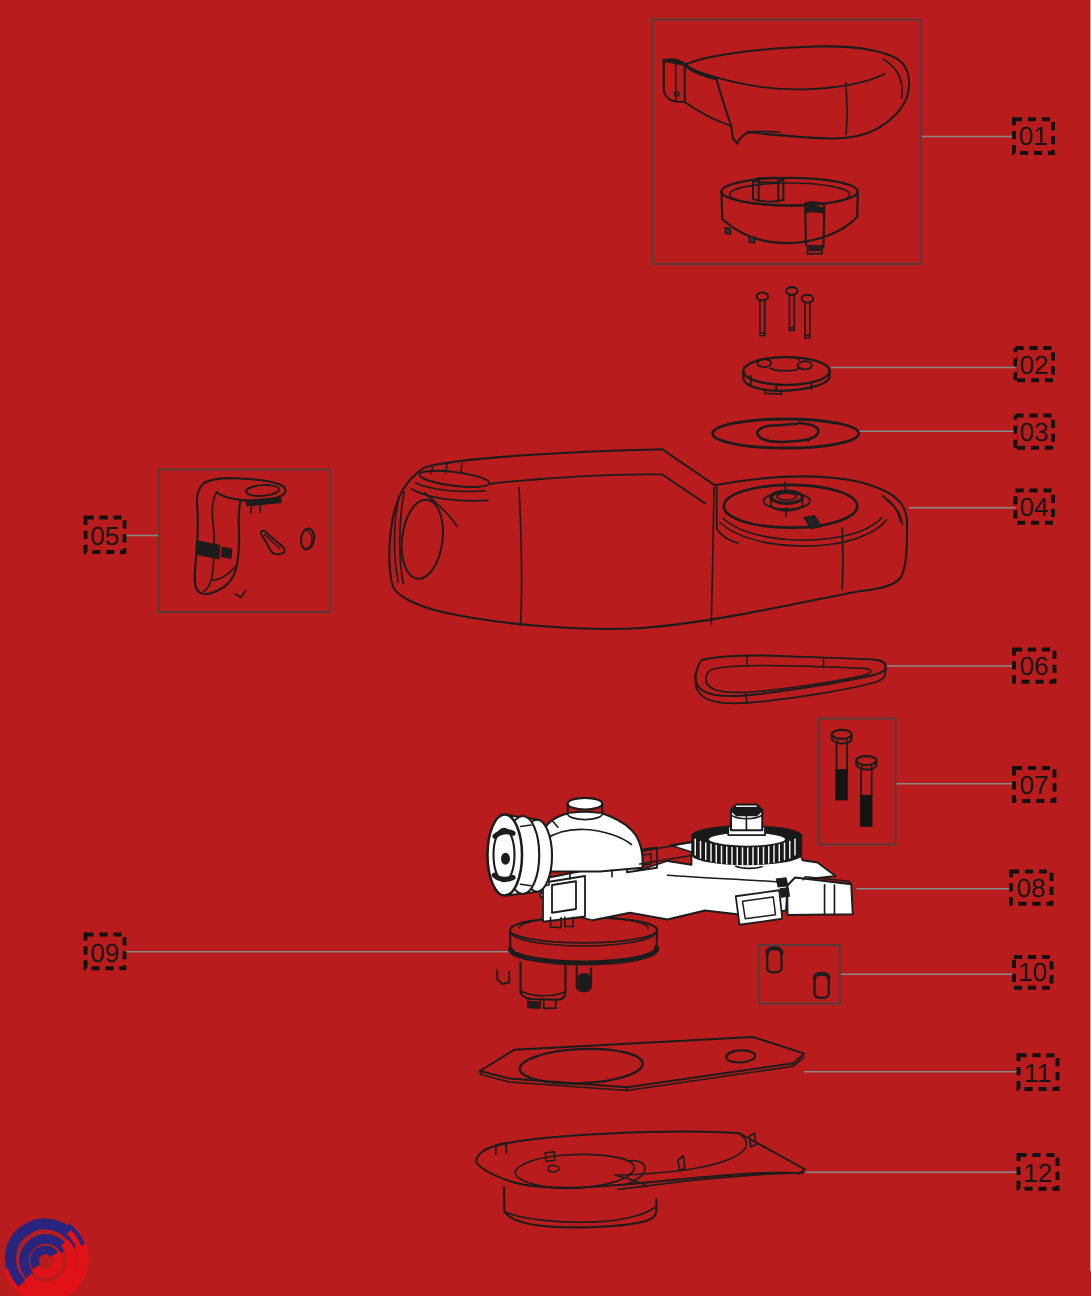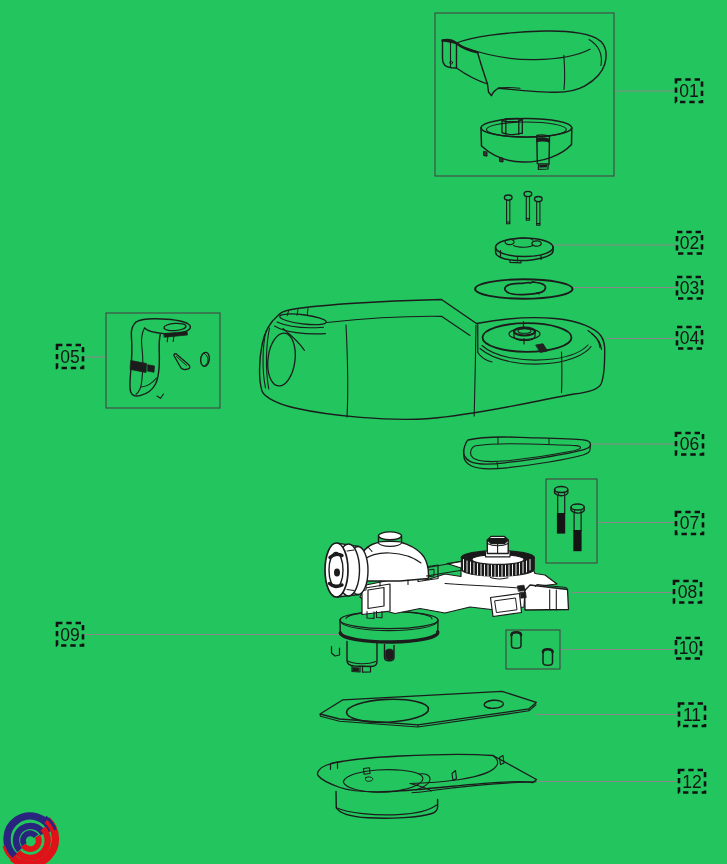--- a/index.html
+++ b/index.html
@@ -1,16 +1,16 @@
 <!DOCTYPE html>
 <html><head>
 <meta charset="utf-8">
 <style>
   html,body{margin:0;padding:0;background:#fff;}
-  #page{position:relative;width:727px;height:864px;background:#22c55e;overflow:hidden;}
+  #page{position:relative;width:727px;height:864px;background:#b91c1c;overflow:hidden;}
   svg{position:absolute;top:0;left:0;}
   text{font-family:"Liberation Sans",sans-serif !important;font-size:17.5px;fill:#151515;}
 </style>
 </head>
 <body>
 <div id="page">
 <svg width="727" height="864" viewBox="0 0 727 864">
 
 <g stroke="#8a8a8a" stroke-width="1.1" fill="none">
   <line x1="614" y1="91" x2="676" y2="91"></line>

